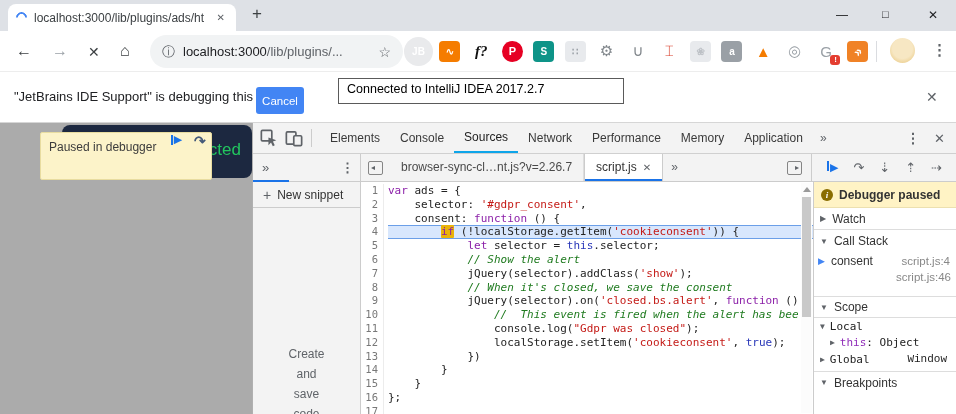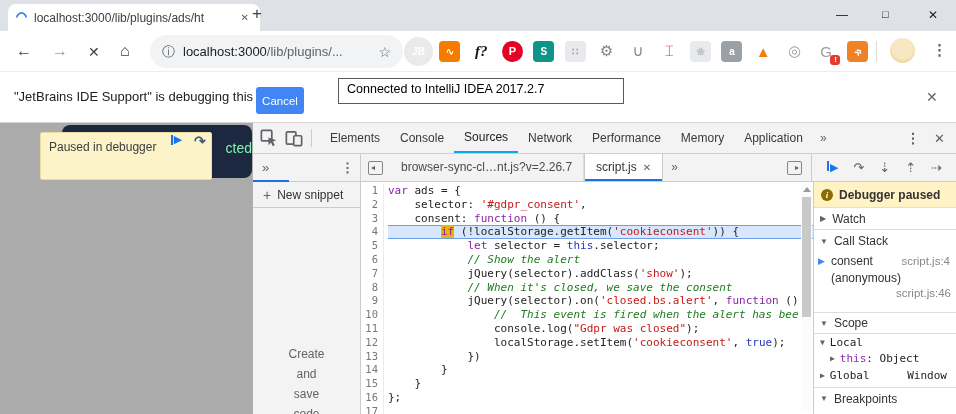--- a/index.html
+++ b/index.html
@@ -2,21 +2,21 @@
 <html><head>
 <meta charset="utf-8">
 <style>
   * { margin:0; padding:0; box-sizing:border-box; }
   html,body { width:956px; height:414px; }
   body { font-family:"Liberation Sans", sans-serif; position:relative; overflow:hidden; background:#fff; }
   #root { position:absolute; inset:0; outline:1px solid #9e9e9e; outline-offset:-1px; }
 
   
   #tabstrip { position:absolute; left:0; top:0; width:956px; height:31px; background:#dee1e6; }
-  .tab { position:absolute; left:8px; top:4px; width:252px; height:27px; background:#fff;
+  .tab { position:absolute; left:8px; top:4px; width:228px; height:27px; background:#fff;
          border-radius:8px 8px 0 0; display:flex; align-items:center; padding:0 8px; gap:7px; }
   .spinner { width:11px; height:11px; border:2px solid #4285f4; border-bottom-color:transparent;
              border-left-color:transparent; border-radius:50%; flex:none; transform:rotate(-45deg); }
   .tab-title { flex:1; font-size:12px; color:#3c4043; white-space:nowrap; overflow:hidden; }
   .tab-close { font-size:10px; color:#5f6368; padding:2px 3px; }
   .newtab { position:absolute; left:246px; top:4px; font-size:17px; color:#3c4043; padding:0 6px; }
   .winctl { position:absolute; top:8px; font-size:12px; color:#202124; }
   #win-min { left:836px; } #win-max { left:882px; font-size:11px; } #win-close { left:928px; }
 
   
@@ -55,21 +55,21 @@
                     border:none; border-radius:3px; color:#fff; font-size:11.5px; font-family:inherit; }
   #infobar-close { position:absolute; left:926px; top:17px; font-size:14px; color:#5f6368; }
 
   
   #tooltip { position:absolute; left:338px; top:78px; width:286px; background:#fff; border:1px solid #5a5a5a;
              padding:3px 8px 5px; font-size:12.5px; line-height:15.5px; color:#000; z-index:50; }
 
   
   #page { position:absolute; left:0; top:123px; width:252px; height:291px; background:#ababab; }
   #toast { position:absolute; left:62px; top:2px; width:190px; height:53px; background:#1c2840; border-radius:8px; }
-  #toast-text { position:absolute; right:0; top:15px; color:#86efac; font-size:14px; }
+  #toast-text { position:absolute; right:11px; top:15px; color:#22c55e; font-size:17px; }
   #pausedbar { position:absolute; left:40px; top:9px; height:48px; width:172px; display:flex; align-items:flex-start;
                background:#fcf3c9; border:1px solid #e8dca0; border-radius:2px; z-index:5; }
   #pausedbar .pb-label { flex:1; font-size:12px; color:#3c3c3c; line-height:28px; padding:0 8px; white-space:nowrap; }
   .pb-sep { width:1px; background:#e7d996; }
   .pb-btn { width:25px; display:flex; align-items:center; justify-content:center; }
   .pb-resume { color:#1a73e8; font-size:11px; }
   .pb-resume .bar { display:inline-block; width:2px; height:10px; background:#1a73e8; margin-right:1px; }
   .pb-step { color:#455a79; font-size:14px; font-weight:bold; }
 
   
@@ -145,21 +145,21 @@
   .cs-frame { height:18px; display:flex; align-items:center; gap:6px; padding:0 4px; }
   .cs-arrow { font-size:9px; color:#4285f4; flex:none; }
   .cs-fn { color:#333; }
   .cs-loc { margin-left:auto; color:#888; font-size:11.5px; padding-right:3px; }
   .cs-anon { padding-left:17px; height:16px; line-height:16px; }
   .cs-anon-loc { text-align:right; color:#888; font-size:11.5px; padding-right:6px; height:15px; line-height:15px; }
   #sb-scope-hdr { margin-top:11px; border-top:1px solid #ddd; }
   .mono { font-family:"DejaVu Sans Mono", monospace; font-size:11px; color:#222; }
   .sc-row { height:16px; display:flex; align-items:center; gap:5px; padding:0 6px; }
   .sc-this { color:#8f2bb8; }
-  .sc-val-right { margin-left:auto; padding-right:4px; }
+  .sc-val-right { margin-left:auto; padding-right:4px;font-family:Liberation Mono, monospace; }
   #sb-bp-hdr { border-top:1px solid #ddd; margin-top:3px; }
 </style>
 </head>
 <body>
 
 <div id="root">
 
   <div id="tabstrip">
     <div class="tab">
       <span class="spinner"></span>
@@ -364,21 +364,20 @@
       </div>
       <div class="sb-row nob">
         <span class="caret">▼</span>
         <span>Call Stack</span>
       </div>
       <div class="cs-frame">
         <span class="cs-arrow">▶</span>
         <span class="cs-fn">consent</span>
         <span class="cs-loc">script.js:4</span>
       </div>
-      <div class="cs-anon">(anonymous)</div>
       <div class="cs-anon-loc">script.js:46</div>
       <div class="sb-row" id="sb-scope-hdr">
         <span class="caret">▼</span>
         <span>Scope</span>
       </div>
       <div class="sc-row mono">
         <span class="caret">▼</span>
         <span>Local</span>
       </div>
       <div class="sc-row mono" style="padding-left:16px">

